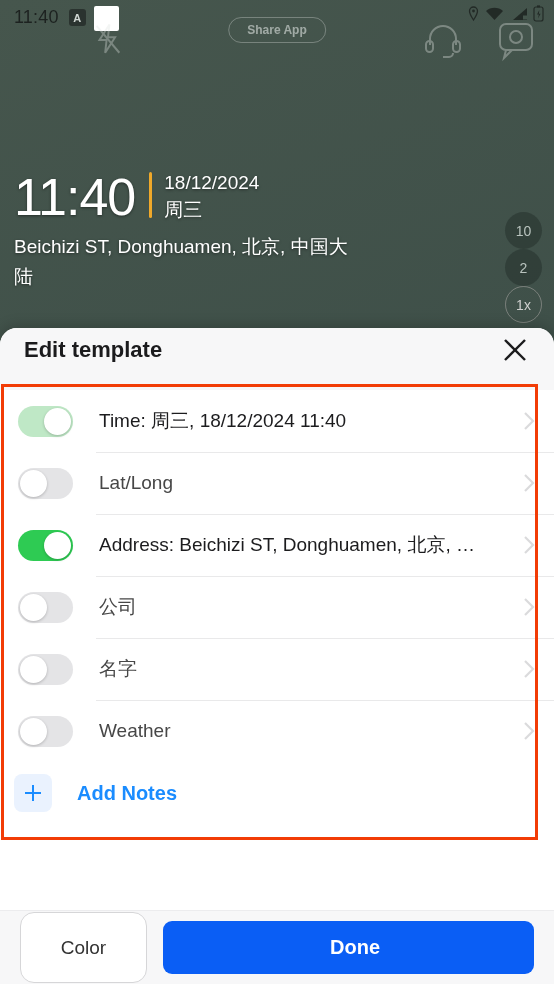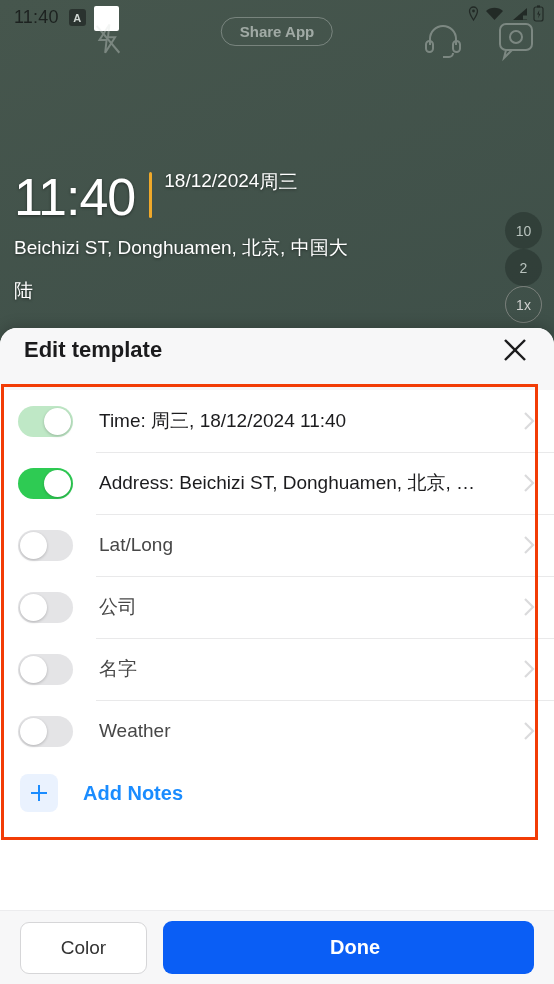--- a/index.html
+++ b/index.html
@@ -29,44 +29,44 @@
     width:17px;height:17px;border-radius:3px;background:#2a332f;
     color:#cfd6d2;font-size:11px;font-weight:bold;display:flex;
     align-items:center;justify-content:center;margin-top:3px;
   }
   .white-sq{ width:25px;height:25px;background:#ffffff;border-radius:2px;margin-top:0px;margin-left:4px; }
   .flash-off{ position:absolute; left:22px; top:14px; opacity:.35; }
   .share-pill{
     position:absolute; left:50%; top:17px; transform:translateX(-50%);
     border:1.5px solid rgba(255,255,255,.28);
     border-radius:20px; padding:5px 18px;
-    color:rgba(236,240,238,.55); font-size:15px; font-weight:bold;
+    color:rgba(236,240,238,.55); font-size:12px; font-weight:bold;
   }
   .sb-right{
     position:absolute; right:10px; top:5px;
     display:flex; align-items:center; gap:5px; opacity:.85;
   }
   .sb-right svg{ display:block; }
   .overlay-icons{
     position:absolute; right:16px; top:18px;
     display:flex; align-items:center; gap:30px; opacity:.30;
   }
 
   
   .stamp{
     position:absolute; left:14px; top:168px; color:#ffffff;
     text-shadow:0 1px 3px rgba(0,0,0,.45);
   }
   .stamp-row{ display:flex; align-items:stretch; }
   .stamp-time{ font-size:52px; font-weight:300; line-height:58px; letter-spacing:-1px; }
   .stamp-divider{ width:3px; background:#f0a92a; margin:4px 12px 8px 14px; border-radius:2px; }
-  .stamp-dt{ display:flex; flex-direction:row; justify-content:center; }
+  .stamp-dt{ display:flex; flex-direction:column; justify-content:center; }
   .stamp-date{ font-size:19px; line-height:26px; }
   .stamp-day{ font-size:19px; line-height:28px; }
-  .stamp-addr{ font-size:19px; line-height:43px; max-width:340px; }
+  .stamp-addr{ font-size:19px; line-height:30px; max-width:340px; margin-top:6px; }
 
   
   .chips{ position:absolute; right:12px; top:212px; display:flex; flex-direction:column; align-items:center; }
   .chip{
     width:37px;height:37px;border-radius:50%;
     background:rgba(20,30,25,.34); color:#b9c3be;
     display:flex;align-items:center;justify-content:center;
     font-size:14px;
   }
   .chip.outlined{ background:transparent; border:1.5px solid rgba(230,215,215,.35); color:#cfd0cf; }
@@ -117,37 +117,37 @@
 
   .row-label{
     flex:1; margin-left:26px; font-size:19px; color:#474747;
     white-space:nowrap; overflow:hidden; text-overflow:ellipsis; padding-right:10px;
   }
   .row-label.active{ color:#1c1c1e; }
   .chev{ flex:0 0 auto; width:22px; display:flex; justify-content:center; opacity:.55; }
 
   
   .add-notes{
-    height:62px; display:flex; align-items:center; padding:0 20px; background:#fff;
+    height:62px; display:flex; align-items:center; padding:0 14px; background:#fff;
     cursor:pointer;
   }
   .plus-box{
     width:38px;height:38px;border-radius:8px;background:#eaf2fe;
     display:flex;align-items:center;justify-content:center; flex:0 0 auto;
   }
   .add-notes-label{ margin-left:25px; color:#1a8cff; font-size:20px; font-weight:bold; }
 
   
   .footer{
     position:absolute; left:0; bottom:0; width:554px; height:74px;
     background:#f7f7f8; display:flex; align-items:center; gap:16px; padding:0 20px;
     border-top:1px solid #ececee;
   }
   .btn-color{
-    width:127px;height:52px;border-radius:9px;background:#fff;
+    width:127px;height:71px;border-radius:14px;background:#fff;
     border:1px solid #d6d6d8; color:#333; font-size:19px;
     display:flex;align-items:center;justify-content:center; cursor:pointer;
   }
   .btn-done{
     flex:1;height:53px;border-radius:9px;background:#0a5ef5;color:#fff;
     font-size:20px;font-weight:bold;
     display:flex;align-items:center;justify-content:center; cursor:pointer;padding-left:13px;
   }
 </style>
 </head>
@@ -260,36 +260,36 @@
           </div>
         <div class="row-label active">Time: 周三, 18/12/2024 11:40</div>
         <div class="chev">
             <svg width="12" height="20" viewBox="0 0 12 20">
               <path d="M2 2l8 8-8 8" fill="none" stroke="#bdbdc0" stroke-width="2.2"></path>
             </svg>
           </div>
       </div>
 
       <div class="row">
+        <div class="toggle">
+            <span class="knob"></span>
+          </div>
+        <div class="row-label">Lat/Long</div>
+        <div class="chev">
+            <svg width="12" height="20" viewBox="0 0 12 20">
+              <path d="M2 2l8 8-8 8" fill="none" stroke="#bdbdc0" stroke-width="2.2"></path>
+            </svg>
+          </div>
+      </div>
+
+      <div class="row">
         <div class="toggle on">
             <span class="knob"></span>
           </div>
         <div class="row-label active">Address: Beichizi ST, Donghuamen, 北京, …</div>
-        <div class="chev">
-            <svg width="12" height="20" viewBox="0 0 12 20">
-              <path d="M2 2l8 8-8 8" fill="none" stroke="#bdbdc0" stroke-width="2.2"></path>
-            </svg>
-          </div>
-      </div>
-
-      <div class="row">
-        <div class="toggle">
-            <span class="knob"></span>
-          </div>
-        <div class="row-label">Lat/Long</div>
         <div class="chev">
             <svg width="12" height="20" viewBox="0 0 12 20">
               <path d="M2 2l8 8-8 8" fill="none" stroke="#bdbdc0" stroke-width="2.2"></path>
             </svg>
           </div>
       </div>
 
       <div class="row">
         <div class="toggle">
             <span class="knob"></span>

